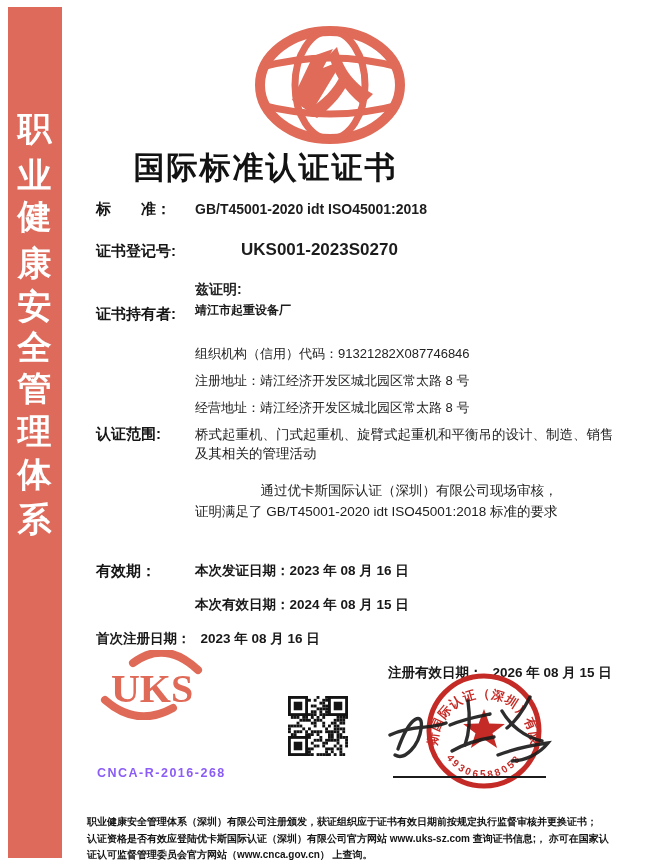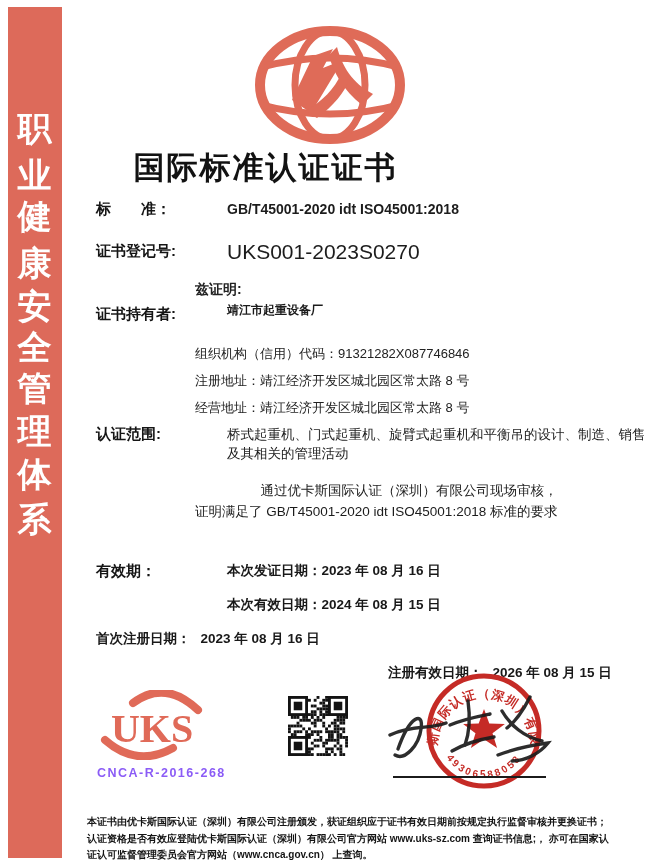--- a/index.html
+++ b/index.html
@@ -11,37 +11,37 @@
   .sidebar-text{position:absolute;left:50%;transform:translateX(-50%);top:80px;
     writing-mode:vertical-rl;text-orientation:upright;color:#fff;font-weight:700;
     font-size:34px;line-height:54px;letter-spacing:43px;white-space:nowrap;}
 
   
   .emblem{position:absolute;left:252px;top:26px;width:156px;height:118px;}
   .title{position:absolute;left:0;top:147px;width:531px;text-align:center;
     font-size:31px;font-weight:800;letter-spacing:2px;color:#121212;}
 
   
-  .row{position:absolute;left:96px;display:flex;align-items:flex-start;gap:32px;}
+  .row{position:absolute;left:96px;display:flex;align-items:flex-start;}
   .lbl{flex:none;width:99px;font-weight:700;font-size:15px;color:#151515;}
   .val{font-size:13.5px;color:#1c1c1c;}
   .val.b14{font-weight:700;font-size:14px;padding-top:1px;}
-  .val.b17{font-weight:400;font-size:21px;}
+  .val.b17{font-weight:700;font-size:17px;margin-left:46px;}
   .val.b19{font-weight:700;font-size:12px;margin-top:-3px;}
   .plain{position:absolute;left:195px;font-size:13px;color:#222;}
   .plain.bold14{font-weight:700;font-size:14px;}
   .scope-val{width:430px;line-height:19px;font-size:13.5px;color:#1c1c1c;}
   .audit{position:absolute;left:195px;font-size:13.5px;line-height:21px;color:#1c1c1c;text-align:right;}
   .vdate{font-size:13.5px;font-weight:600;color:#181818;}
   .vdate+.vdate{margin-top:16px;}
   .date-pair{position:absolute;display:flex;font-size:13.5px;font-weight:600;color:#181818;}
   .date-pair .dl{font-weight:700;margin-right:10px;}
 
   
-  .uks-logo{position:absolute;left:97px;top:690px;width:110px;height:70px;}
+  .uks-logo{position:absolute;left:97px;top:650px;width:110px;height:70px;}
   .cnca{position:absolute;left:97px;top:766px;font-size:12.5px;font-weight:600;
     letter-spacing:1.5px;color:#8b5cf6;}
   .qr{position:absolute;left:288px;top:696px;width:60px;height:60px;}
   .stamp{position:absolute;left:424px;top:671px;width:120px;height:120px;}
   .signature{position:absolute;left:388px;top:683px;width:172px;height:100px;}
   .sig-line{position:absolute;left:393px;top:776px;width:153px;border-top:2px solid #1b1b1b;}
 
   
   .footer{position:absolute;left:87px;top:814px;width:545px;color:#141414;}
   .footer div{font-size:10px;font-weight:700;line-height:16.5px;white-space:nowrap;}
@@ -327,18 +327,18 @@
         <path d="M64,68 C78,60 94,56 106,54"></path>
         <path d="M114,28 C122,42 136,54 154,58"></path>
         <path d="M142,14 C136,26 128,38 119,45"></path>
         <path d="M110,72 C126,66 144,62 160,60 C152,70 138,78 124,78"></path>
       </g>
     </svg>
   </div>
   <div class="sig-line"></div>
 
   <div class="footer">
-    <div>本证书由优卡斯国际认证（深圳）有限公司注册颁发，获证组织应于证书有效日期前按规定执行监督审核并更换证书；</div>
+    <div>职业健康安全管理体系（深圳）有限公司注册颁发，获证组织应于证书有效日期前按规定执行监督审核并更换证书；</div>
     <div>认证资格是否有效应登陆优卡斯国际认证（深圳）有限公司官方网站 www.uks-sz.com 查询证书信息;， 亦可在国家认</div>
     <div>证认可监督管理委员会官方网站（www.cnca.gov.cn） 上查询。</div>
   </div>
 
 </div>
 
 </body></html>

